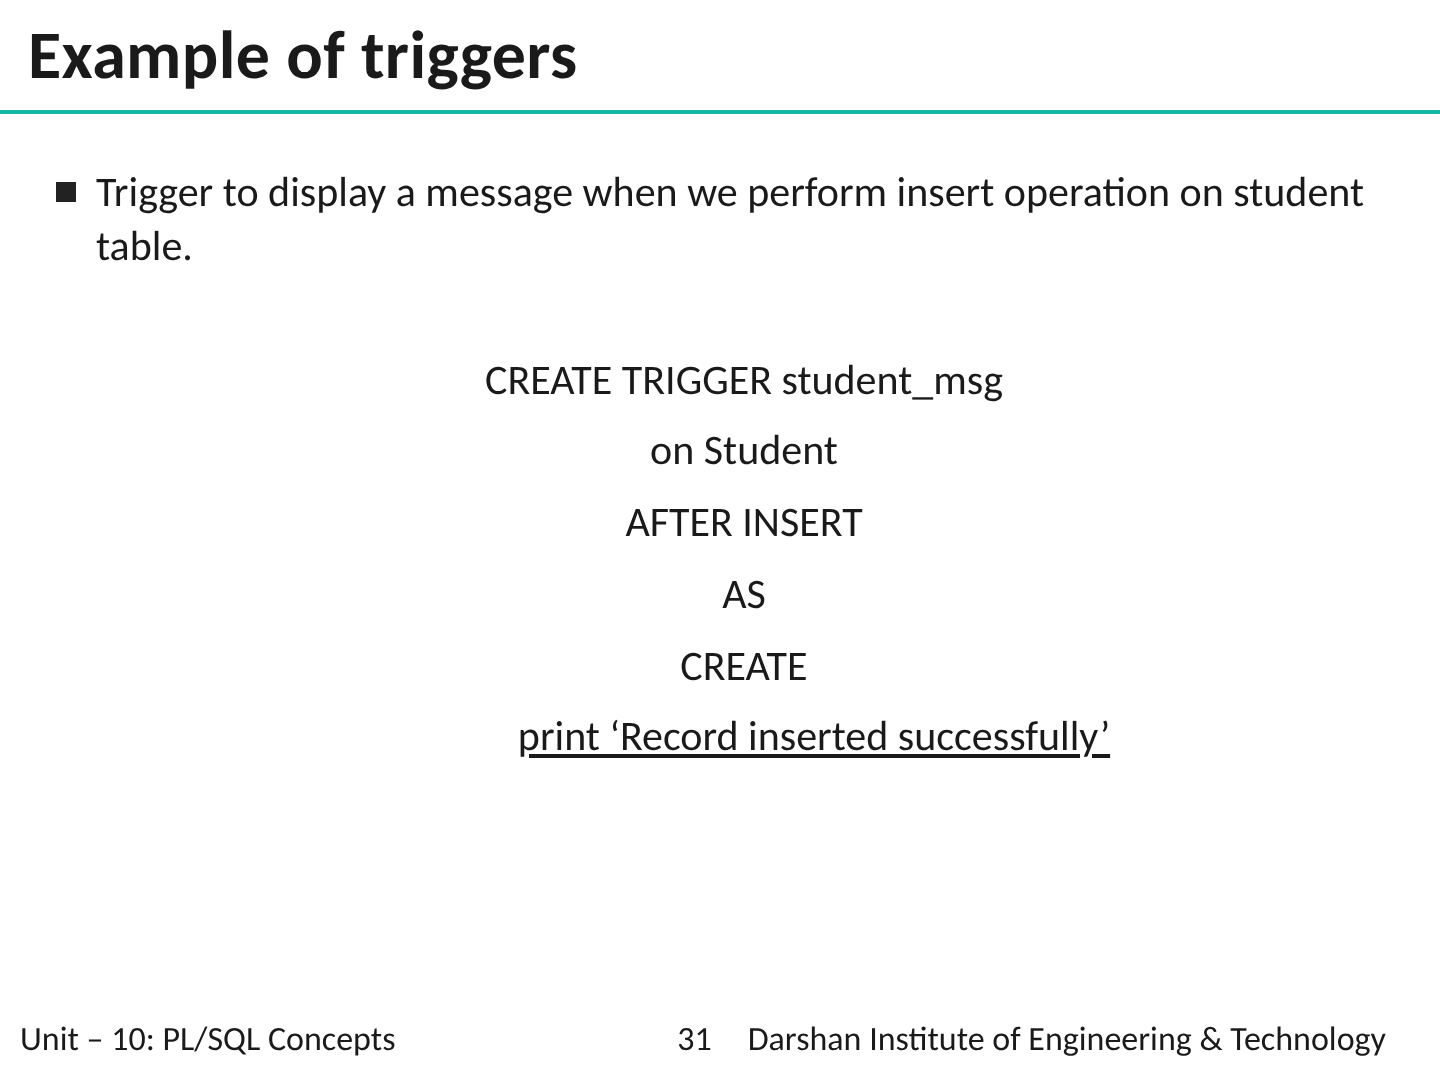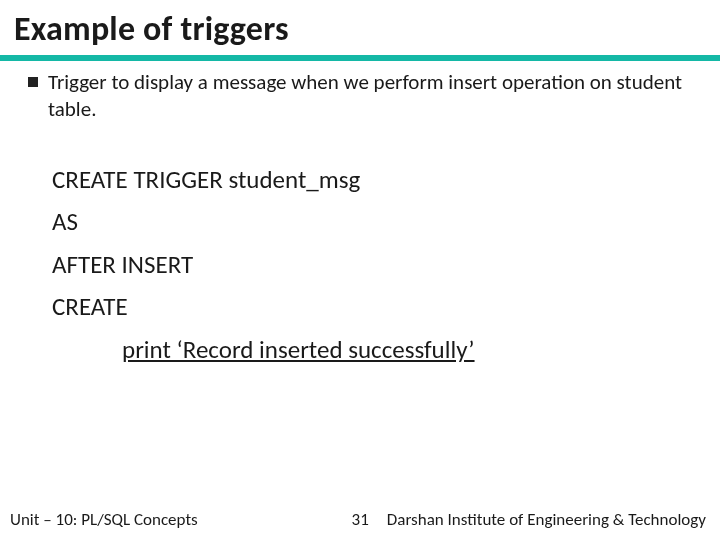--- a/index.html
+++ b/index.html
@@ -3,55 +3,56 @@
 <meta charset="utf-8">
 <style>
   * { margin: 0; padding: 0; box-sizing: border-box; }
   html, body { width: 720px; height: 540px; background: #fff; font-family: Calibri, "Segoe UI", Arial, sans-serif; color: #1a1a1a; }
   .slide { width: 720px; height: 540px; position: relative; padding: 0; }
 
   .title {
     font-size: 34px;
     font-weight: 700;
     padding: 8px 14px 6px 14px;
-    border-bottom: 6px solid #14b8a6;
+    border-bottom: 2px solid #14b8a6;
     letter-spacing: 0.2px;
   }
 
   .body {
-    padding: 2px 28px 0 28px;
+    padding: 20px 28px 0 28px;
   }
 
   .bullet-row {
     display: flex;
     align-items: flex-start;
     gap: 10px;
     margin-top: 6px;
   }
   .bullet-square {
     width: 10px; height: 10px; background: #222; flex: 0 0 auto; margin-top: 8px;
   }
   .bullet-text {
     font-size: 21px;
     line-height: 1.28;
   }
 
   .code-block {
     margin: 36px 0 0 24px;
-    font-size: 25px;
+    font-size: 21px;
     line-height: 1.7;
+    text-align: center;
   }
   .code-indent {
     margin-left: 70px;
     text-decoration: underline;
   }
 
   .footer {
     position: absolute;
-    left: 0; right: 0; bottom: 10px;
+    left: 0; right: 13px; bottom: 10px;
     display: flex;
     align-items: flex-end;
     padding: 0 14px 0 10px;
     font-size: 17px;
   }
   .footer .left { flex: 0 0 auto; }
   .footer .spacer { flex: 1 1 auto; }
   .footer .page { flex: 0 0 auto; margin: 0 18px; }
   .footer .right { flex: 0 0 auto; }
 </style>
@@ -64,22 +65,23 @@
 
   <div class="body">
 
     <div class="bullet-row">
       <div class="bullet-square"></div>
       <div class="bullet-text">Trigger to display a message when we perform insert operation on student table.</div>
     </div>
 
     <div class="code-block">
       <div>CREATE TRIGGER student_msg</div>
+      <div>on Student</div>
+      <div>AFTER INSERT</div>
       <div>AS</div>
-      <div>AFTER INSERT</div>
       <div>CREATE</div>
       <div class="code-indent">print ‘Record inserted successfully’</div>
     </div>
 
   </div>
 
   <div class="footer">
     <div class="left">Unit – 10: PL/SQL Concepts</div>
     <div class="spacer"></div>
     <div class="page">31</div>

